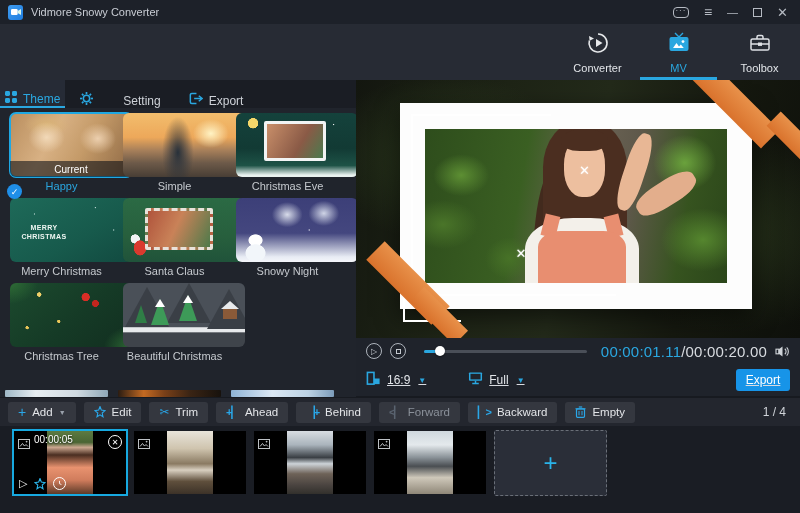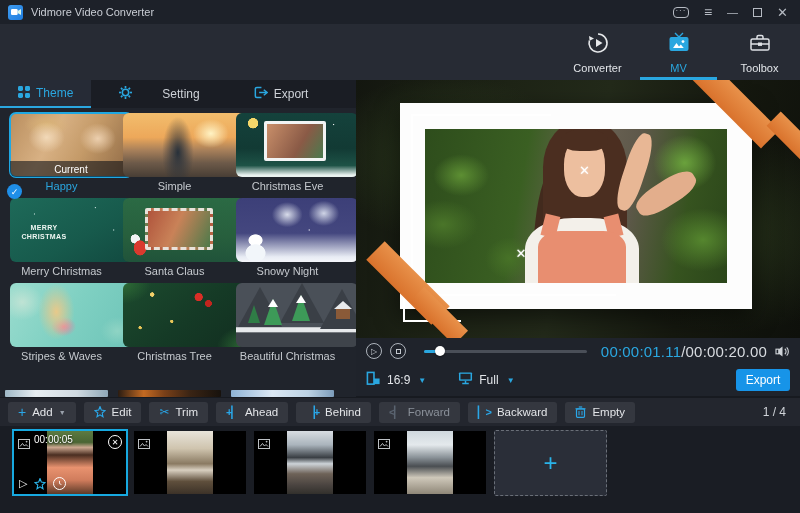--- a/index.html
+++ b/index.html
@@ -22,21 +22,21 @@
   .navbar { position:absolute; left:0; top:24px; width:800px; height:56px; background:#272b34; display:flex; justify-content:flex-end; }
   .nav-item { position:relative; width:81px; height:56px; display:flex; flex-direction:column; align-items:center; justify-content:center; gap:3px; color:#e2e5e9; cursor:pointer; }
   .nav-item .nav-label { font-size:11px; }
   .nav-item.active { color:#2aa7e0; }
   .nav-item.active::after { content:""; position:absolute; left:2px; right:2px; bottom:0; height:3px; background:#2aa7e0; }
 
   
   .main { position:absolute; left:0; top:80px; width:800px; height:317px; display:flex; }
   .left-panel { width:356px; height:317px; background:#20242c; position:relative; overflow:hidden; }
   .tabs-row { height:28px; background:#1a1d24; display:flex; align-items:stretch; }
-  .tab { display:flex; align-items:center; gap:6px; padding:0 18px; font-size:12px; color:#ced2d8; cursor:pointer; }
+  .tab { display:flex; align-items:flex-end; gap:6px; padding:0 5px; font-size:12px; color:#ced2d8; cursor:pointer; }
   .tab.active { background:#262b36; color:#2aa7e0; border-bottom:2px solid #2aa7e0; }
   .theme-grid { position:absolute; left:5px; top:33px; width:346px; display:flex; flex-wrap:wrap; }
   .theme-cell { width:103px; margin:0 5px 6px 5px; position:relative; }
   .theme-thumb { width:122px; height:64px; position:relative; overflow:hidden; border-radius:6px; background:#333; }
   .theme-name { margin-top:3px; text-align:center; font-size:11px; color:#c5c9ce; white-space:nowrap; }
   .theme-cell.selected .theme-thumb { outline:2px solid #1fa8e3; outline-offset:-1px; }
   .theme-cell.selected .theme-name { color:#2aa7e0; }
   .current-band { position:absolute; left:0; right:0; bottom:0; height:16px; background:rgba(10,14,20,.58); color:#fff; font-size:10px; display:flex; align-items:center; justify-content:center; }
   .check-badge { position:absolute; left:-3px; bottom:-7px; width:15px; height:15px; border-radius:50%; background:#1f8fe8; color:#fff; font-size:9px; display:flex; align-items:center; justify-content:center; z-index:3; }
 
@@ -88,21 +88,21 @@
   .circle-btn { width:16px; height:16px; border:1px solid #aeb4bc; border-radius:50%; color:#c4c9cf; font-size:8px; display:flex; align-items:center; justify-content:center; cursor:pointer; flex:none; }
   .stop-sq { width:5px; height:5px; border:1px solid #c4c9cf; }
   .seek { flex:1; height:14px; display:flex; align-items:center; position:relative; margin:0 6px 0 10px; cursor:pointer; }
   .seek-track { position:absolute; left:0; right:0; height:3px; border-radius:2px; background:#4a4f58; }
   .seek-fill { position:absolute; left:0; width:8.5%; height:3px; border-radius:2px; background:#2aa7e0; }
   .seek-thumb { position:absolute; left:8.5%; top:50%; width:10px; height:10px; border-radius:50%; background:#fff; transform:translate(-3px,-50%); box-shadow:0 1px 2px rgba(0,0,0,.5); }
   .timecode { font-size:15px; white-space:nowrap; letter-spacing:.2px; }
   .tc-cur { color:#2aa7e0; }
   .tc-total { color:#d8dbe0; }
 
-  .opts-row { position:absolute; left:0; top:284px; width:444px; height:33px; display:flex; align-items:center; padding:0 10px; gap:8px; border-bottom:1px solid #171a20; }
+  .opts-row { position:absolute; left:0; top:284px; width:444px; height:33px; display:flex; align-items:center; padding:0 10px; gap:18px; border-bottom:1px solid #171a20;text-decoration:underline; }
   .opt-group { display:flex; align-items:center; gap:6px; cursor:pointer; }
   .opt-label { font-size:12px; color:#e2e5e9; }
   .caret { color:#2aa7e0; font-size:8px; margin-left:2px; }
   .export-btn { margin-left:auto; width:54px; height:22px; background:#1794e8; color:#fff; font-size:12px; border:none; border-radius:3px; display:flex; align-items:center; justify-content:center; cursor:pointer; }
 
   
   .toolbar { position:absolute; left:0; top:397px; width:800px; height:29px; background:#23262e; display:flex; align-items:center; padding:0 8px; gap:8px; border-top:1px solid #171a20; }
   .tb-btn { height:21px; background:#34373f; border-radius:3px; display:flex; align-items:center; gap:6px; padding:0 10px; font-size:11.5px; color:#e3e5e8; cursor:pointer; white-space:nowrap; }
   .tb-ico { color:#2aa7e8; font-size:12px; line-height:1; display:flex; align-items:center; }
   .tb-btn.disabled { color:#8a9099; cursor:default; }
@@ -132,21 +132,21 @@
 
 <div class="window">
 
   <div class="titlebar">
     <div class="app-logo">
       <svg width="10" height="8" viewBox="0 0 12 9">
           <rect x="0" y="1" width="8" height="7" rx="1.5" fill="#fff"></rect>
           <path d="M8 3.2 L12 1 L12 8 L8 5.8 Z" fill="#d8f4e8"></path>
         </svg>
     </div>
-    <span class="titlebar-title">Vidmore Video Converter</span>
+    <span class="titlebar-title">Vidmore Snowy Converter</span>
     <div class="win-controls">
       <span class="win-btn chat-bubble">···</span>
       <span class="win-btn menu-glyph">≡</span>
       <span class="win-btn">—</span>
       <span class="win-btn">
           <span class="max-glyph"></span>
         </span>
       <span class="win-btn" style="font-size:13px;">✕</span>
     </div>
   </div>
@@ -254,24 +254,20 @@
           </div>
           <div class="theme-name">Merry Christmas</div>
         </div>
         <div class="theme-cell">
           <div class="theme-thumb t4"></div>
           <div class="theme-name">Santa Claus</div>
         </div>
         <div class="theme-cell">
           <div class="theme-thumb t5"></div>
           <div class="theme-name">Snowy Night</div>
-        </div>
-        <div class="theme-cell">
-          <div class="theme-thumb t6"></div>
-          <div class="theme-name">Stripes &amp; Waves</div>
         </div>
         <div class="theme-cell">
           <div class="theme-thumb t7"></div>
           <div class="theme-name">Christmas Tree</div>
         </div>
         <div class="theme-cell">
           <div class="theme-thumb t8">
             <div class="mtn" style="left:2px; top:4px;"></div>
             <div class="mtn" style="left:44px; top:0px;"></div>
             <div class="mtn" style="right:-6px; top:6px;"></div>

